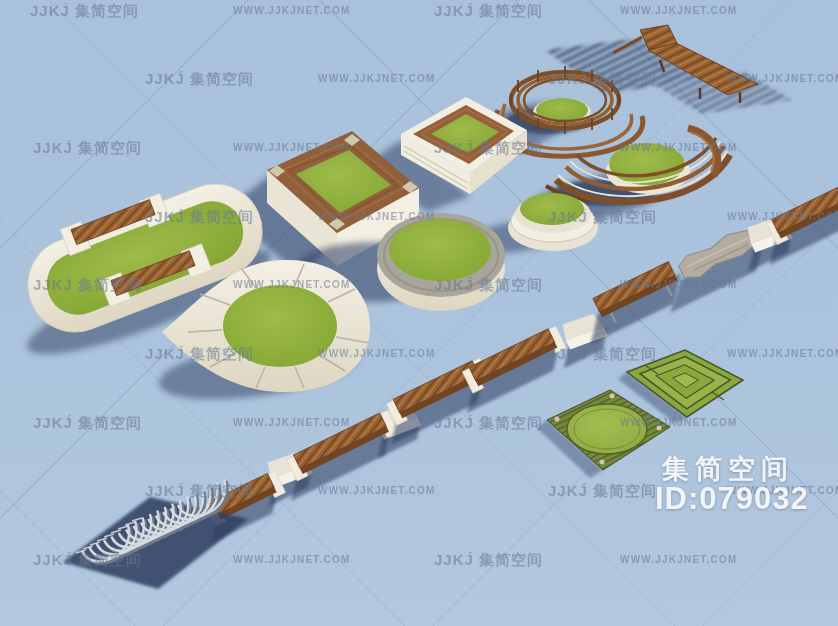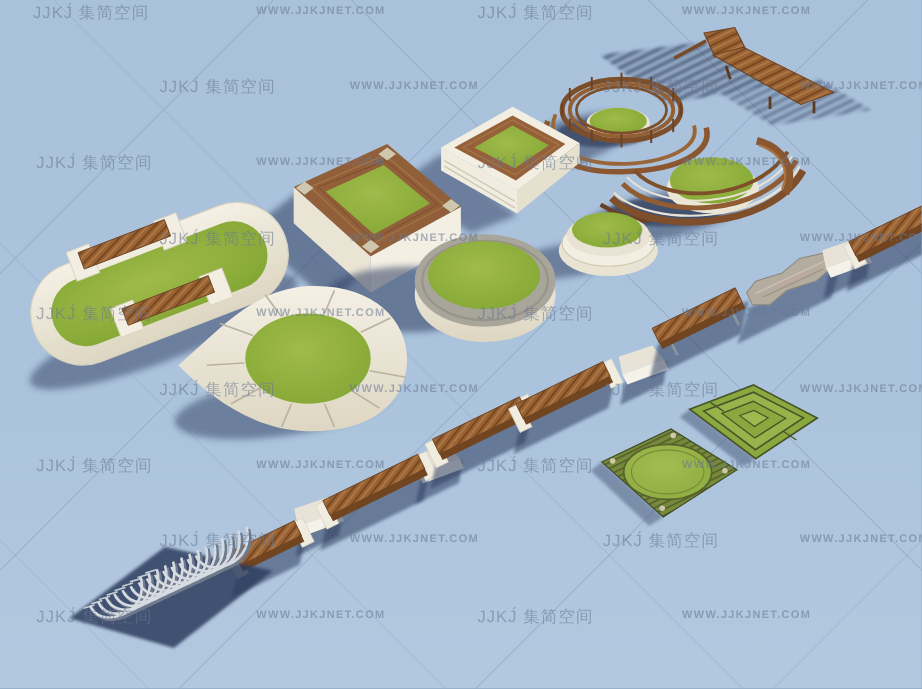--- a/index.html
+++ b/index.html
@@ -7,21 +7,21 @@
     position:relative;width:838px;height:626px;overflow:hidden;
     background:
       repeating-linear-gradient(45deg, transparent 0 95px, rgba(125,145,175,.30) 95px 96px, transparent 96px 191px),
       repeating-linear-gradient(-45deg, transparent 0 95px, rgba(125,145,175,.30) 95px 96px, transparent 96px 191px),
       linear-gradient(180deg,#a9c1db 0%,#abc3dc 55%,#b2c8df 100%);
     font-family:"Liberation Sans", sans-serif;
   }
   #render-layer{position:absolute;left:0;top:0;}
   #watermark-layer{position:absolute;left:0;top:0;width:100%;height:100%;pointer-events:none;}
   .wm{position:absolute;white-space:nowrap;color:rgba(104,120,146,.55);}
-  .wm.brand{font-size:15px;font-weight:normal;letter-spacing:1px;text-align:right;}
+  .wm.brand{font-size:15px;font-weight:bold;letter-spacing:1px;text-align:right;}
   .wm.site{font-size:10px;font-weight:bold;letter-spacing:1.2px;}
   #overlay-id{position:absolute;left:655px;top:455px;color:#f2f4f7;
     text-shadow:0 1px 3px rgba(70,90,120,.45);line-height:1.05;}
   #overlay-title{font-size:27px;font-weight:600;letter-spacing:6px;margin-left:7px;}
   #overlay-code{font-size:31px;font-weight:600;letter-spacing:1px;}
 </style>
 </head>
 <body>
 
 <div id="stage">
@@ -362,14 +362,18 @@
       <span class="wm brand" style="left: 145px; top: 482px;">JJKJ́ 集简空间</span>
       <span class="wm site" style="left: 318px; top: 485px;">WWW.JJKJNET.COM</span>
       <span class="wm brand" style="left: 548px; top: 482px;">JJKJ́ 集简空间</span>
       <span class="wm site" style="left: 727px; top: 485px;">WWW.JJKJNET.COM</span>
       <span class="wm brand" style="left: 33px; top: 551px;">JJKJ́ 集简空间</span>
       <span class="wm site" style="left: 233px; top: 554px;">WWW.JJKJNET.COM</span>
       <span class="wm brand" style="left: 434px; top: 551px;">JJKJ́ 集简空间</span>
       <span class="wm site" style="left: 620px; top: 554px;">WWW.JJKJNET.COM</span>
     </div>
 
-
+<div id="overlay-id">
+  <div id="overlay-title">集简空间</div>
+  <div id="overlay-code">ID:079032</div>
 </div>
 
+</div>
+
 </body></html>

